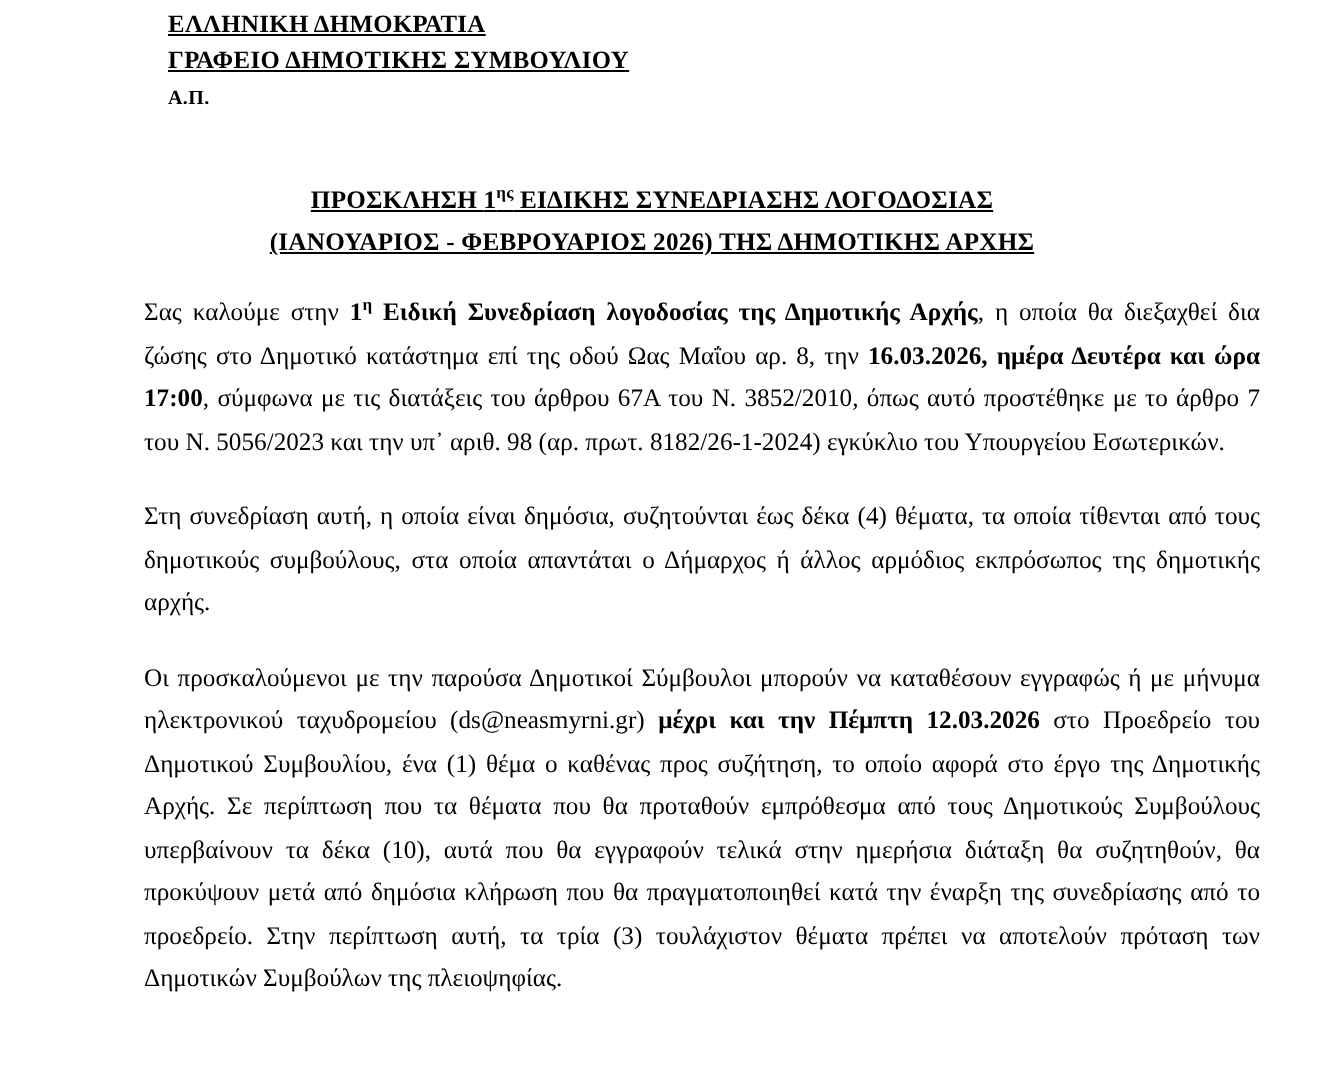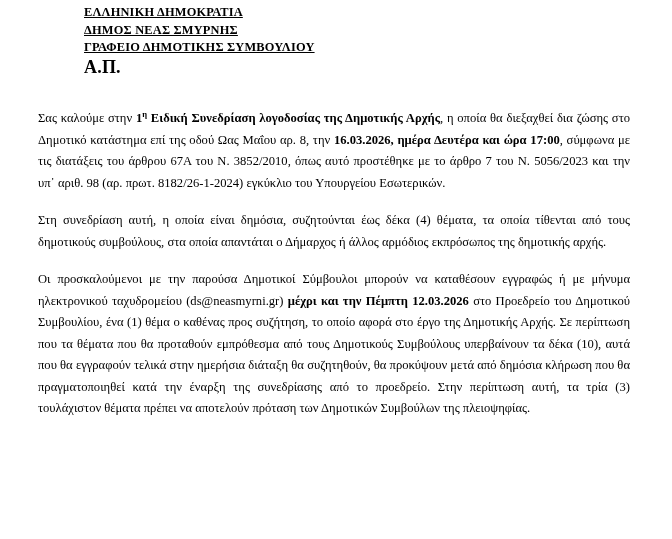--- a/index.html
+++ b/index.html
@@ -46,43 +46,43 @@
   .header-right b {
     font-weight: bold;
   }
   .header-right .sup {
     font-size: 8.5px;
     vertical-align: super;
     font-weight: bold;
   }
   .ap {
     font-weight: bold;
-    font-size: 18px;
+    font-size: 10px;
     line-height: 17.5px;
     padding-top: 2px;
   }
   .title-block {
     text-align: center;
     margin-top: 16px;
     padding: 0 62px;
   }
   .title-line {
     font-weight: bold;
     font-size: 12.6px;
     line-height: 21px;
     text-decoration: underline;
     letter-spacing: 0.1px;
   }
   .title-line .sup {
     font-size: 8.5px;
     vertical-align: super;
   }
   .body {
-    padding: 0 22px 0 38px;
-    margin-top: 28px;
+    padding: 0 22px 0 72px;
+    margin-top: 10px;
   }
   p.para {
     margin: 0 0 16px 0;
     font-size: 12.6px;
     line-height: 21.5px;
     text-align: justify;
     text-indent: 0;
   }
   p.para b {
     font-weight: bold;
@@ -93,26 +93,29 @@
   }
 </style>
 </head>
 <body>
 
 <div class="page">
 
   <div class="header">
     <div class="header-left">
       <div class="ul">ΕΛΛΗΝΙΚΗ ΔΗΜΟΚΡΑΤΙΑ</div>
-      <div class="ul">ΔΗΜΟΣ ΝΕΑΣ ΣΜΥΡΝΗΣ</div>
       <div class="ul">ΓΡΑΦΕΙΟ ΔΗΜΟΤΙΚΗΣ ΣΥΜΒΟΥΛΙΟΥ</div>
       <div class="ap">Α.Π.</div>
     </div>
   </div>
 
+  <div class="title-block">
+    <div class="title-line"><span>ΠΡΟΣΚΛΗΣΗ </span><span>1</span><span class="sup">ης</span><span> ΕΙΔΙΚΗΣ ΣΥΝΕΔΡΙΑΣΗΣ ΛΟΓΟΔΟΣΙΑΣ</span></div>
+    <div class="title-line">(ΙΑΝΟΥΑΡΙΟΣ - ΦΕΒΡΟΥΑΡΙΟΣ 2026) ΤΗΣ ΔΗΜΟΤΙΚΗΣ ΑΡΧΗΣ</div>
+  </div>
 
   <div class="body">
 
     <p class="para"><span>Σας καλούμε στην </span><b>1</b><b class="sup">η</b><b> Ειδική Συνεδρίαση λογοδοσίας της Δημοτικής Αρχής</b><span>, η οποία θα διεξαχθεί δια ζώσης στο Δημοτικό κατάστημα επί της οδού Ωας Μαΐου αρ. 8, την </span><b>16.03.2026, ημέρα Δευτέρα και ώρα 17:00</b><span>, σύμφωνα με τις διατάξεις του άρθρου 67Α του Ν. 3852/2010, όπως αυτό προστέθηκε με το άρθρο 7 του Ν. 5056/2023 και την υπ᾽ αριθ. 98 (αρ. πρωτ. 8182/26-1-2024) εγκύκλιο του Υπουργείου Εσωτερικών.</span></p>
 
     <p class="para">Στη συνεδρίαση αυτή, η οποία είναι δημόσια, συζητούνται έως δέκα (4) θέματα, τα οποία τίθενται από τους δημοτικούς συμβούλους, στα οποία απαντάται ο Δήμαρχος ή άλλος αρμόδιος εκπρόσωπος της δημοτικής αρχής.</p>
 
     <p class="para"><span>Οι προσκαλούμενοι με την παρούσα Δημοτικοί Σύμβουλοι μπορούν να καταθέσουν εγγραφώς ή με μήνυμα ηλεκτρονικού ταχυδρομείου (ds@neasmyrni.gr) </span><b>μέχρι και την Πέμπτη 12.03.2026</b><span> στο Προεδρείο του Δημοτικού Συμβουλίου, ένα (1) θέμα ο καθένας προς συζήτηση, το οποίο αφορά στο έργο της Δημοτικής Αρχής. Σε περίπτωση που τα θέματα που θα προταθούν εμπρόθεσμα από τους Δημοτικούς Συμβούλους υπερβαίνουν τα δέκα (10), αυτά που θα εγγραφούν τελικά στην ημερήσια διάταξη θα συζητηθούν, θα προκύψουν μετά από δημόσια κλήρωση που θα πραγματοποιηθεί κατά την έναρξη της συνεδρίασης από το προεδρείο. Στην περίπτωση αυτή, τα τρία (3) τουλάχιστον θέματα πρέπει να αποτελούν πρόταση των Δημοτικών Συμβούλων της πλειοψηφίας.</span></p>
 
 

